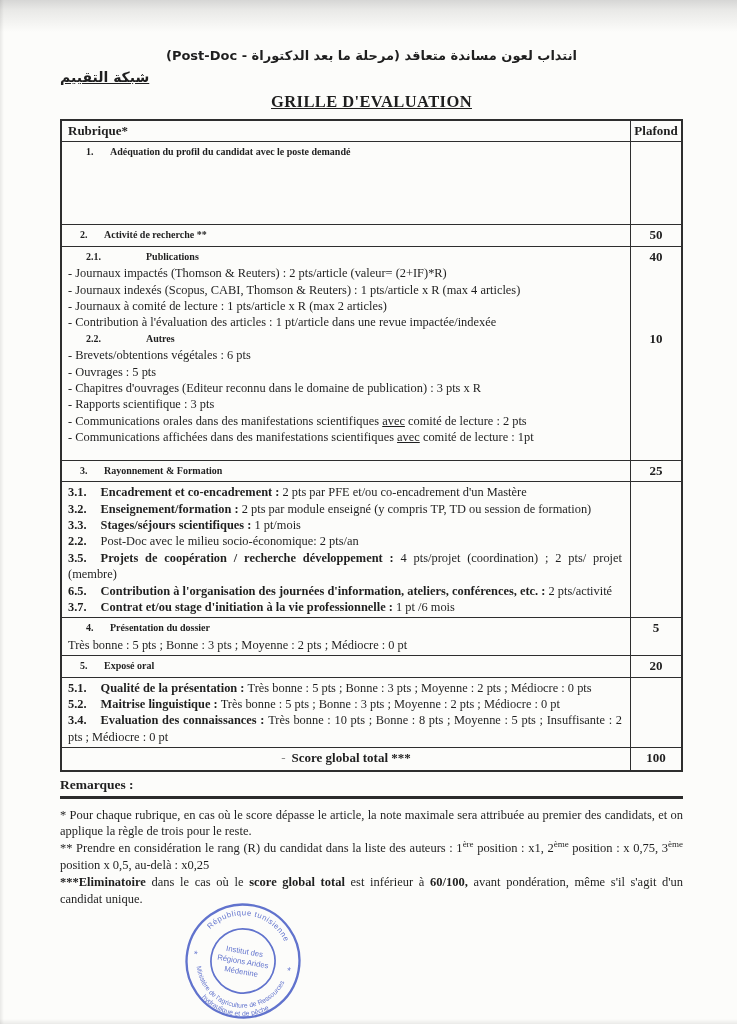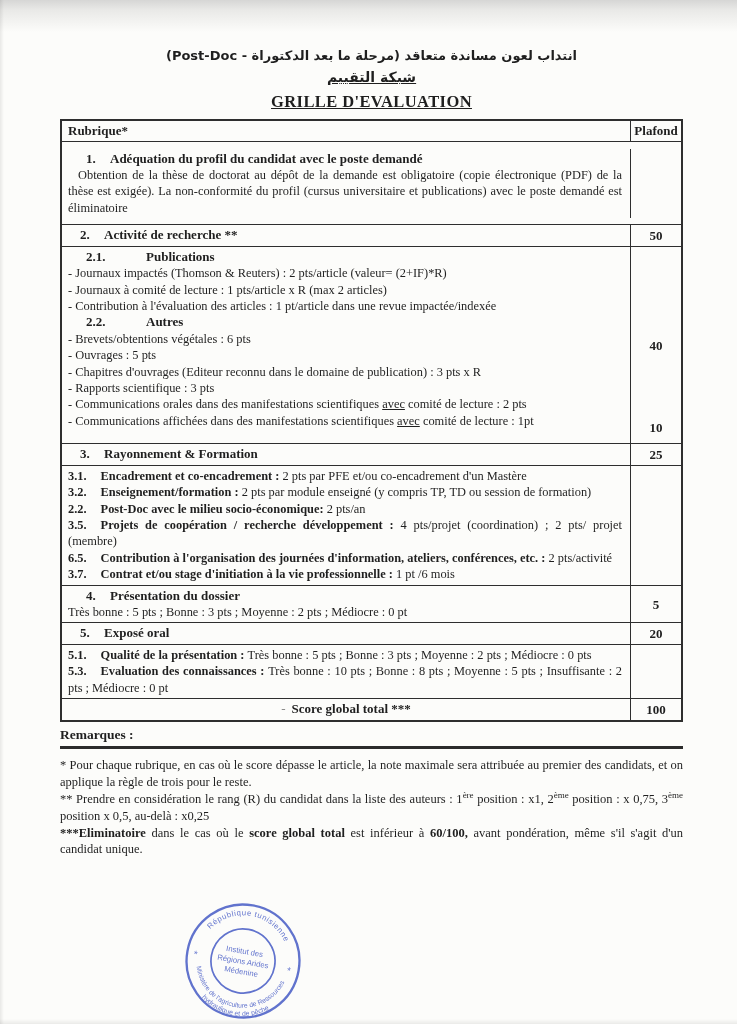--- a/index.html
+++ b/index.html
@@ -11,34 +11,34 @@
   .scan-top{position:absolute;top:0;left:0;right:0;height:34px;pointer-events:none;
     background:linear-gradient(180deg,#d6d6d5 0px,#e9e9e7 10px,rgba(250,250,248,0) 32px);}
   .scan-left{position:absolute;top:0;left:0;bottom:0;width:4px;pointer-events:none;
     background:linear-gradient(90deg,rgba(0,0,0,.08),rgba(0,0,0,0));}
   .scan-bottom{position:absolute;left:0;right:0;bottom:0;height:5px;pointer-events:none;
     background:linear-gradient(0deg,rgba(0,0,0,.07),rgba(0,0,0,0));}
   .page{position:absolute;top:0;left:0;width:737px;height:879px;
     padding:46px 54px 0 60px;box-sizing:border-box;}
   .t-ar1{font-family:"DejaVu Sans",sans-serif;font-weight:bold;font-size:13px;
     text-align:center;direction:rtl;line-height:20px;}
-  .t-ar2{text-align:center;margin-top:2px;}
+  .t-ar2{margin-top:2px;}
   .t-ar2 span{font-family:"DejaVu Sans",sans-serif;font-weight:bold;font-size:14px;
     text-decoration:underline;direction:rtl;}
   .t-fr{text-align:center;margin-top:6px;font-weight:bold;font-size:16.5px;
     letter-spacing:.4px;text-decoration:underline;}
   
   .grid{margin-top:7px;border:2px solid #2e2e2e;font-size:12.4px;line-height:16.4px;}
-  .row{display:flex;border-top:1.6px solid #2e2e2e;align-items:center;}
+  .row{display:flex;border-top:1.6px solid #2e2e2e;}
   .row.first{border-top:none;}
   .cl{flex:1;padding:2px 6px 2px 6px;border-right:1.6px solid #2e2e2e;position:relative;}
   .cr{width:50px;text-align:center;font-weight:bold;font-size:13px;position:relative;
     padding-top:2px;flex:none;}
   .hdr .cl,.hdr .cr{font-weight:bold;font-size:13px;padding-top:2px;padding-bottom:2px;}
-  .sechead{font-weight:bold;font-size:13px;padding-left:18px;}
+  .sechead{font-weight:bold;font-size:10px;padding-left:18px;}
   .num{display:inline-block;min-width:24px;}
   .subnum{display:inline-block;min-width:60px;}
   .s1body{text-align:justify;text-indent:10px;padding-right:2px;}
   .jus{text-align:justify;padding-right:2px;}
   .p10{position:absolute;top:84px;left:0;right:0;}
   .scoreRow .cl{text-align:center;font-weight:bold;font-size:13px;padding:2px 0 3px 0;}
   .dash{opacity:.55;font-weight:normal;margin-right:6px;}
   
   .remarks{margin-top:5px;}
   .remTitle{font-weight:bold;font-size:13.5px;}
@@ -71,38 +71,38 @@
     <div class="row hdr first">
       <div class="cl">Rubrique*</div>
       <div class="cr">Plafond</div>
     </div>
 
     <div class="row" style="min-height:82px;">
       <div class="cl">
         <div class="sechead">
           <span class="num">1.</span><span>Adéquation du profil du candidat avec le poste demandé</span>
         </div>
-        <div class="s1body">Obtention de la thèse de doctorat au dépôt de la demande est obligatoire (copie électronique (PDF) de la thèse est exigée). La non-conformité du profil (cursus universitaire et publications) avec le poste demandé est éliminatoire</div>
       </div>
       <div class="cr"></div>
     </div>
 
     <div class="row">
       <div class="cl sechead">
         <span class="num">2.</span><span>Activité de recherche **</span>
       </div>
       <div class="cr">50</div>
     </div>
 
     <div class="row">
       <div class="cl" style="padding-bottom:14px;">
         <div class="sechead">
           <span class="subnum">2.1.</span><span>Publications</span>
         </div>
         <div>- Journaux impactés (Thomson &amp; Reuters) : 2 pts/article (valeur= (2+IF)*R)</div>
+        <div>- Journaux indexés (Scopus, CABI, Thomson &amp; Reuters) : 1 pts/article x R (max 4 articles)</div>
         <div>- Journaux à comité de lecture : 1 pts/article x R (max 2 articles)</div>
         <div>- Contribution à l'évaluation des articles : 1 pt/article dans une revue impactée/indexée</div>
         <div class="sechead">
           <span class="subnum">2.2.</span><span>Autres</span>
         </div>
         <div><span>- Brevets/obtentions végétales : 6 pts</span></div>
         <div><span>- Ouvrages : 5 pts</span></div>
         <div><span>- Chapitres d'ouvrages (Editeur reconnu dans le domaine de publication) : 3 pts x R</span></div>
         <div><span>- Rapports scientifique : 3 pts</span></div>
         <div><span>- Communications orales dans des manifestations scientifiques </span><span style="text-decoration: underline;">avec</span><span> comité de lecture : 2 pts</span></div>
@@ -118,21 +118,22 @@
       <div class="cl sechead">
         <span class="num">3.</span><span>Rayonnement &amp; Formation</span>
       </div>
       <div class="cr">25</div>
     </div>
 
     <div class="row">
       <div class="cl">
         <div class="jus"><span style="font-weight: bold; margin-right: 14px;">3.1.</span><span style="font-weight: bold;">Encadrement et co-encadrement : </span><span>2 pts par PFE et/ou co-encadrement d'un Mastère</span></div>
         <div class="jus"><span style="font-weight: bold; margin-right: 14px;">3.2.</span><span style="font-weight: bold;">Enseignement/formation : </span><span>2 pts par module enseigné (y compris TP, TD ou session de formation)</span></div>
-        <div class="jus"><span style="font-weight: bold; margin-right: 14px;">2.2.</span><span style="font-weight: bold;">Post-Doc  avec le milieu socio-économique: </span><span>2 pts/an</span></div>
+        <div class="jus"><span style="font-weight: bold; margin-right: 14px;">3.3.</span><span style="font-weight: bold;">Stages/séjours scientifiques : </span><span>1 pt/mois</span></div>
+        <div class="jus"><span style="font-weight: bold; margin-right: 14px;">2.2.</span><span style="font-weight: normal;">Post-Doc  avec le milieu socio-économique: </span><span>2 pts/an</span></div>
         <div class="jus"><span style="font-weight: bold; margin-right: 14px;">3.5.</span><span style="font-weight: bold;">Projets de coopération / recherche développement : </span><span>4 pts/projet (coordination) ; 2 pts/ projet (membre)</span></div>
         <div class="jus"><span style="font-weight: bold; margin-right: 14px;">6.5.</span><span style="font-weight: bold;">Contribution à l'organisation des journées d'information, ateliers, conférences, etc. : </span><span>2 pts/activité</span></div>
         <div class="jus"><span style="font-weight: bold; margin-right: 14px;">3.7.</span><span style="font-weight: bold;">Contrat et/ou stage d'initiation  à la vie professionnelle : </span><span>1 pt /6 mois</span></div>
       </div>
       <div class="cr"></div>
     </div>
 
     <div class="row">
       <div class="cl">
         <div class="sechead">
@@ -146,21 +147,22 @@
     <div class="row">
       <div class="cl sechead">
         <span class="num">5.</span><span>Exposé oral</span>
       </div>
       <div class="cr">20</div>
     </div>
 
     <div class="row">
       <div class="cl">
         <div class="jus"><span style="font-weight: bold; margin-right: 14px;">5.1.</span><span style="font-weight: bold;">Qualité de la présentation : </span><span>Très bonne :  5 pts ; Bonne :  3 pts ; Moyenne : 2 pts ; Médiocre : 0 pts</span></div>
-        <div class="jus"><span style="font-weight: bold; margin-right: 14px;">5.3.</span><span style="font-weight: bold;">Evaluation des connaissances : </span><span>Très bonne :  10 pts ; Bonne :  8 pts ; Moyenne : 5 pts ; Insuffisante : 2 pts ; Médiocre : 0 pt</span></div>
+        <div class="jus"><span style="font-weight: bold; margin-right: 14px;">5.2.</span><span style="font-weight: bold;">Maitrise linguistique : </span><span>Très bonne :  5 pts ; Bonne :  3 pts ; Moyenne : 2 pts ; Médiocre : 0 pt</span></div>
+        <div class="jus"><span style="font-weight: bold; margin-right: 14px;">3.4.</span><span style="font-weight: bold;">Evaluation des connaissances : </span><span>Très bonne :  10 pts ; Bonne :  8 pts ; Moyenne : 5 pts ; Insuffisante : 2 pts ; Médiocre : 0 pt</span></div>
       </div>
       <div class="cr"></div>
     </div>
 
     <div class="row scoreRow">
       <div class="cl">
         <span class="dash">-</span><span>Score global total ***</span>
       </div>
       <div class="cr">100</div>
     </div>

